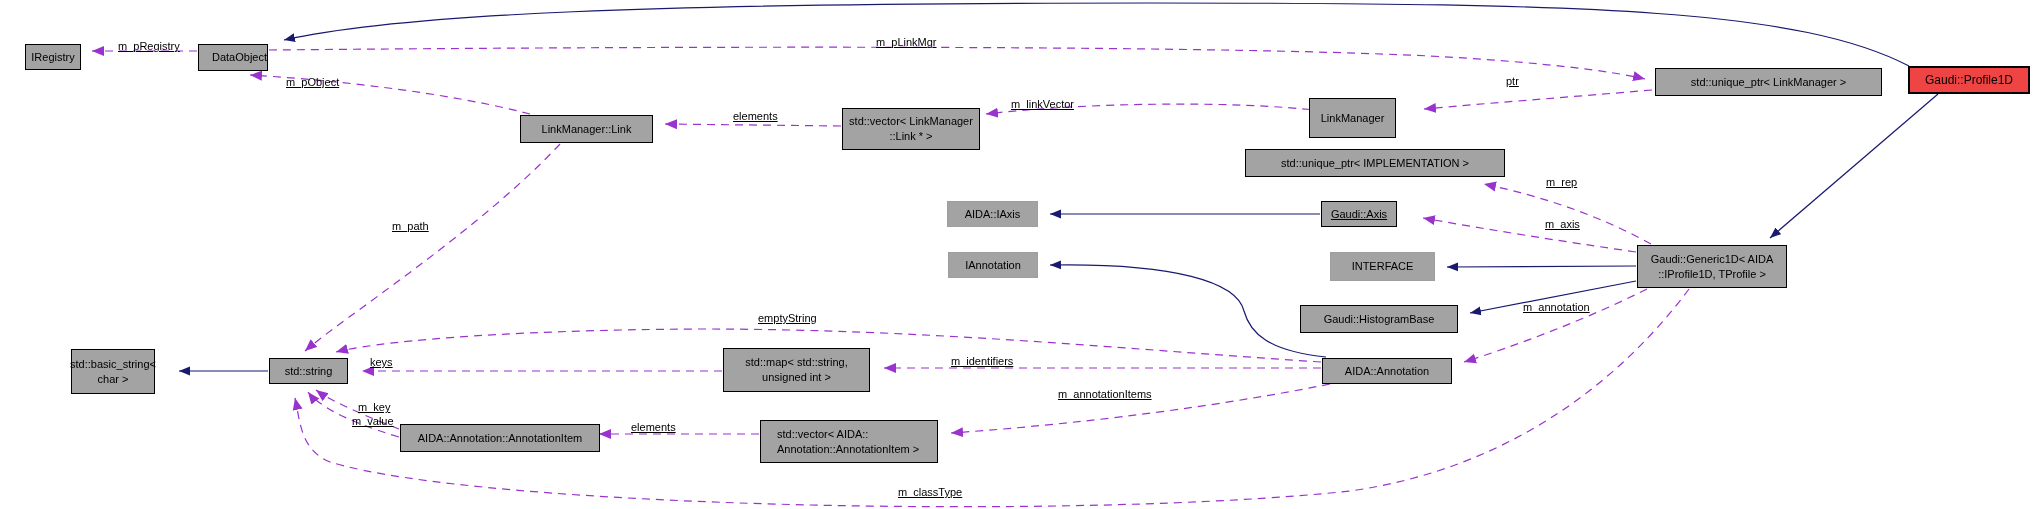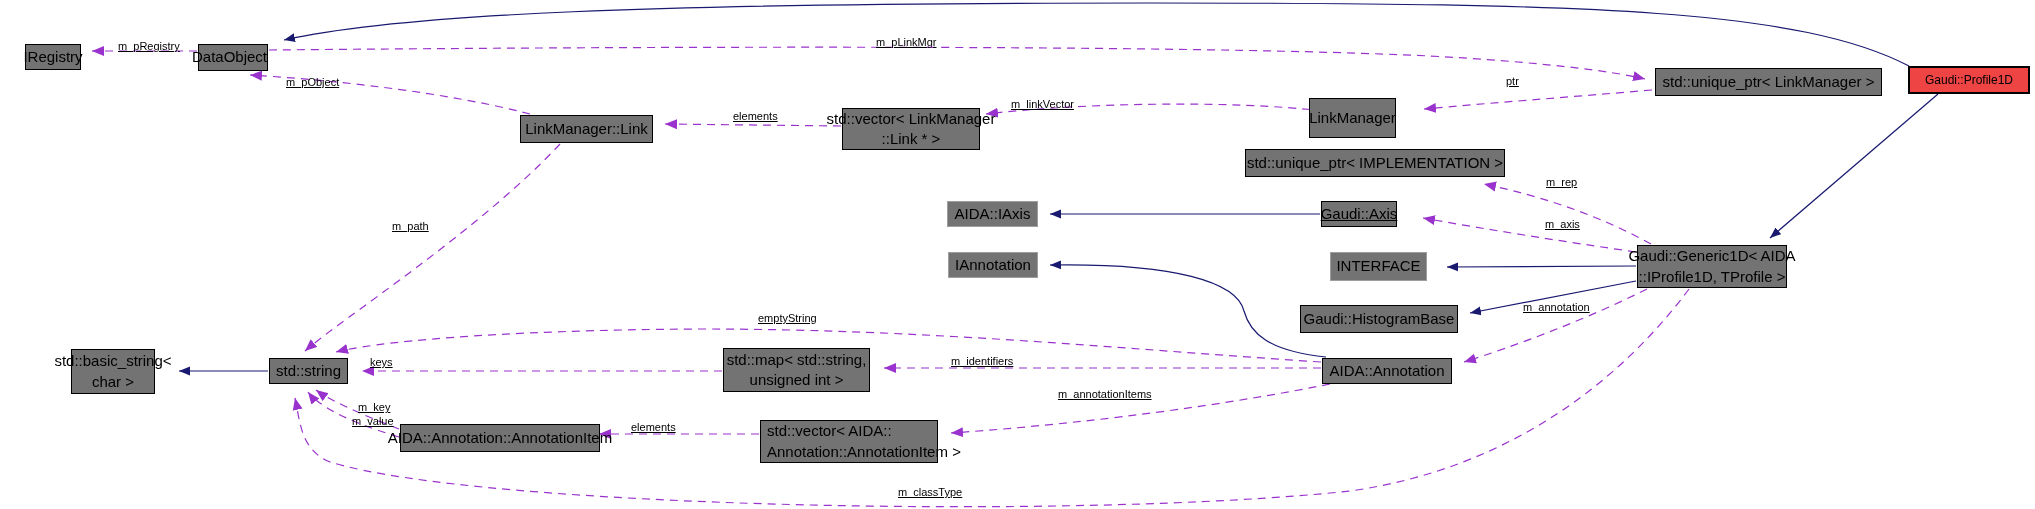--- a/index.html
+++ b/index.html
@@ -4,23 +4,23 @@
 <style>
   html,body{margin:0;padding:0;background:#ffffff;}
   #stage{
     position:relative;width:2035px;height:509px;background:#ffffff;overflow:hidden;
     font-family:"Liberation Sans","DejaVu Sans",sans-serif;
   }
   #edges{position:absolute;left:0;top:0;width:2035px;height:509px;}
   .edge-navy{fill:none;stroke:#191970;stroke-width:1.2;}
   .edge-usage{fill:none;stroke:#9a32cd;stroke-width:1.2;stroke-dasharray:8 6;}
   .node{
-    position:absolute;box-sizing:border-box;background:#737373;border:1px solid #000000;
+    position:absolute;box-sizing:border-box;background:#a3a3a3;border:1px solid #000000;
     display:flex;flex-direction:column;align-items:center;justify-content:center;
-    text-align:center;font-size:15px;line-height:1.35;color:#000;white-space:nowrap;
+    text-align:center;font-size:11px;line-height:1.35;color:#000;white-space:nowrap;
     z-index:2;cursor:pointer;
   }
   .node.ext{border-color:#9e9e9e;}
   .node.current{background:#ef4444;border-width:2px;font-size:12px;}
   .elabel{
     position:absolute;font-size:11px;color:#000;white-space:nowrap;z-index:3;text-decoration:underline;
   }
 </style>
 </head>
 <body>
@@ -103,21 +103,21 @@
   </div>
 
   <div class="node" style="left:1321px;top:201px;width:76px;height:26px;text-decoration:underline;">
     <span>Gaudi::Axis</span>
   </div>
 
   <div class="node ext" style="left:948px;top:252px;width:90px;height:26px;">
     <span>IAnnotation</span>
   </div>
 
-  <div class="node ext" style="left:1330px;top:252px;width:97px;height:29px;">
+  <div class="node ext" style="left:1330px;top:252px;width:105px;height:29px;">
     <span>INTERFACE</span>
   </div>
 
   <div class="node" style="left:1637px;top:245px;width:150px;height:43px;">
     <span>Gaudi::Generic1D&lt; AIDA</span>
     <span>::IProfile1D, TProfile &gt;</span>
   </div>
 
   <div class="node" style="left:1300px;top:305px;width:158px;height:28px;">
     <span>Gaudi::HistogramBase</span>
@@ -138,21 +138,21 @@
 
   <div class="node" style="left:723px;top:348px;width:147px;height:44px;">
     <span>std::map&lt; std::string,</span>
     <span>unsigned int &gt;</span>
   </div>
 
   <div class="node" style="left:400px;top:424px;width:200px;height:28px;">
     <span>AIDA::Annotation::AnnotationItem</span>
   </div>
 
-  <div class="node" style="left:760px;top:420px;width:178px;height:43px;align-items:flex-start;padding-left:6px;text-align:left;">
+  <div class="node" style="left:760px;top:420px;width:178px;height:43px;align-items:flex-start;padding-left:16px;text-align:left;">
     <span>std::vector&lt; AIDA::</span>
     <span>Annotation::AnnotationItem &gt;</span>
   </div>
 
   <span class="elabel" style="left:118px;top:40px;">m_pRegistry</span>
   <span class="elabel" style="left:876px;top:36px;">m_pLinkMgr</span>
   <span class="elabel" style="left:286px;top:76px;">m_pObject</span>
   <span class="elabel" style="left:733px;top:110px;">elements</span>
   <span class="elabel" style="left:1011px;top:98px;">m_linkVector</span>
   <span class="elabel" style="left:1506px;top:75px;">ptr</span>

